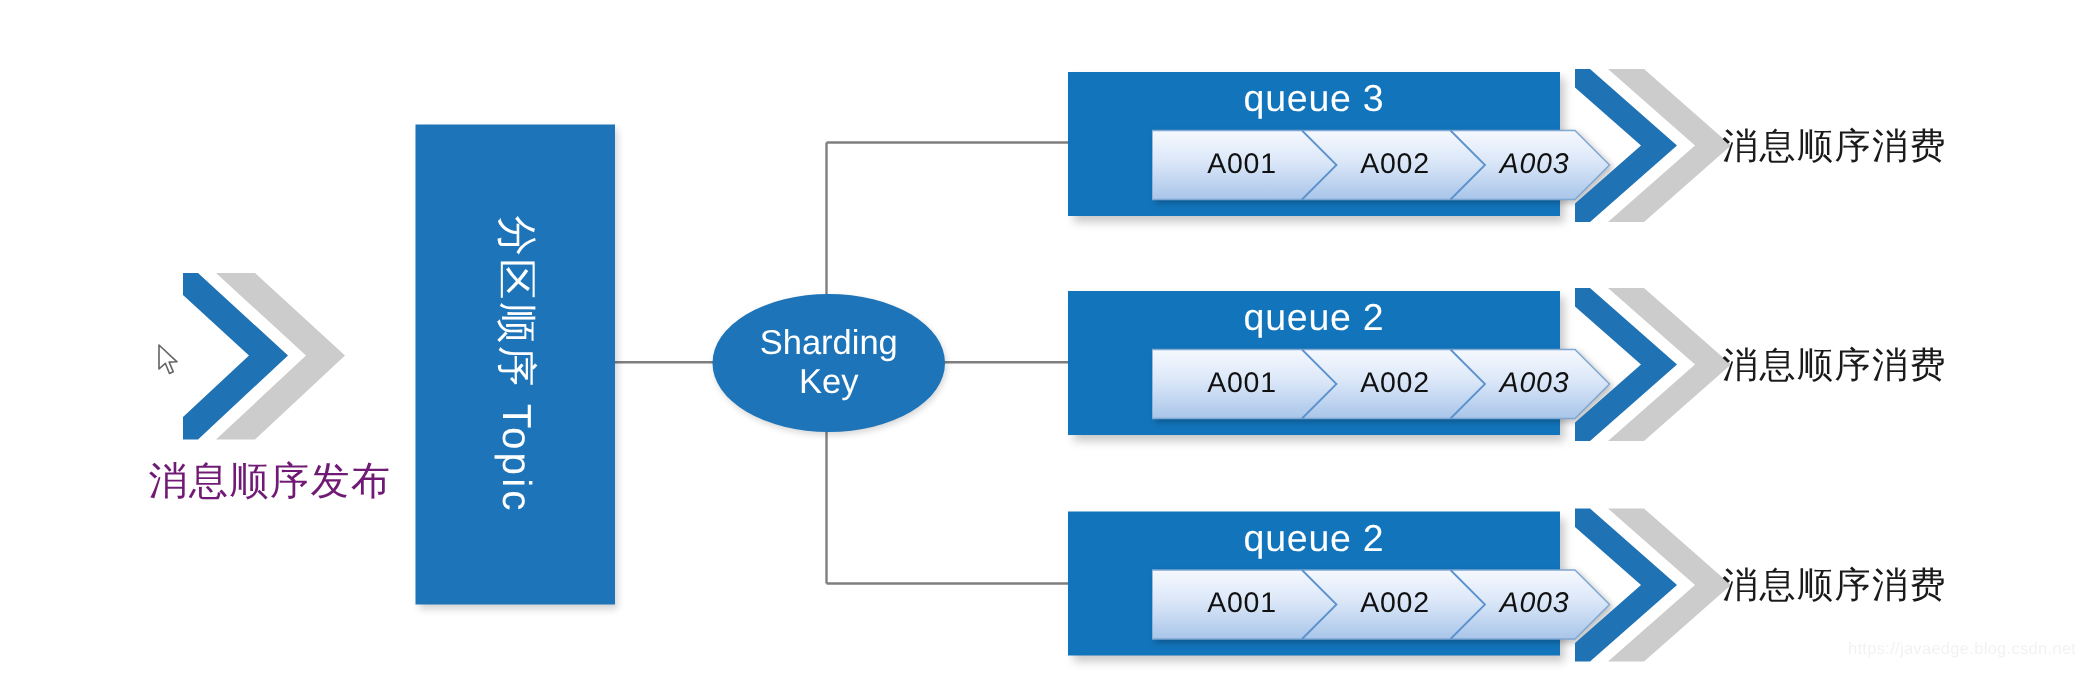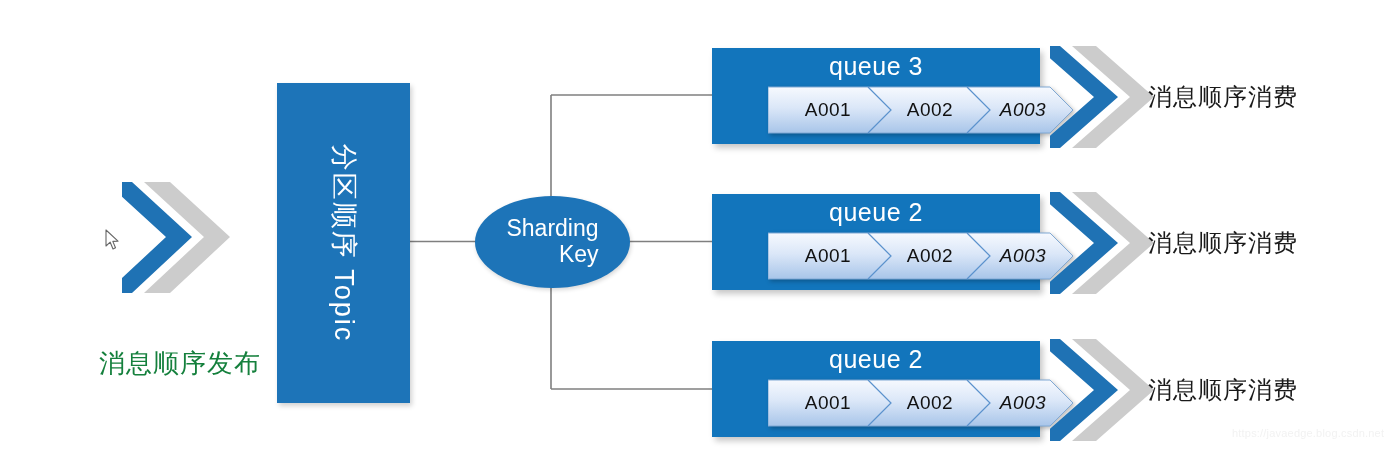--- a/index.html
+++ b/index.html
@@ -9,23 +9,22 @@
     font-family:"Liberation Sans","DejaVu Sans",sans-serif;
     overflow:hidden;
     position:relative;
   }
   .stage{position:absolute;left:0;top:0;width:1400px;height:449px;}
 
   
   .pub-chevrons{position:absolute;left:122px;top:180px;width:110px;height:115px;}
   .pub-label{
     position:absolute;left:60px;top:303px;width:240px;
-    text-align:center;color:#15803d;font-size:26px;letter-spacing:1px;
+    text-align:center;color:#701a75;font-size:26px;letter-spacing:1px;
     white-space:nowrap;
-    margin-top:43px;
   }
 
   
   .topic-box{
     position:absolute;left:277px;top:83px;width:133px;height:320px;
     background:#1d74b8;
     box-shadow:2px 3px 5px rgba(0,0,0,.18);
   }
   .topic-text{
     position:absolute;left:50%;top:50%;
@@ -40,21 +39,21 @@
 
   
   .shard-ellipse{
     position:absolute;left:475px;top:196px;width:155px;height:92px;
     border-radius:50%;
     background:#1d74b8;
     display:flex;align-items:center;justify-content:center;
     box-shadow:1px 2px 4px rgba(0,0,0,.16);
   }
   .shard-text{
-    color:#ffffff;font-size:23px;line-height:1.12;text-align:right;
+    color:#ffffff;font-size:23px;line-height:1.12;text-align:center;
   }
 
   
   .qrow{position:absolute;left:712px;width:328px;height:96px;}
   .qrow.r1{top:48px;}
   .qrow.r2{top:194px;}
   .qrow.r3{top:341px;}
 
   .qbox{
     position:absolute;left:0;top:0;width:328px;height:96px;

